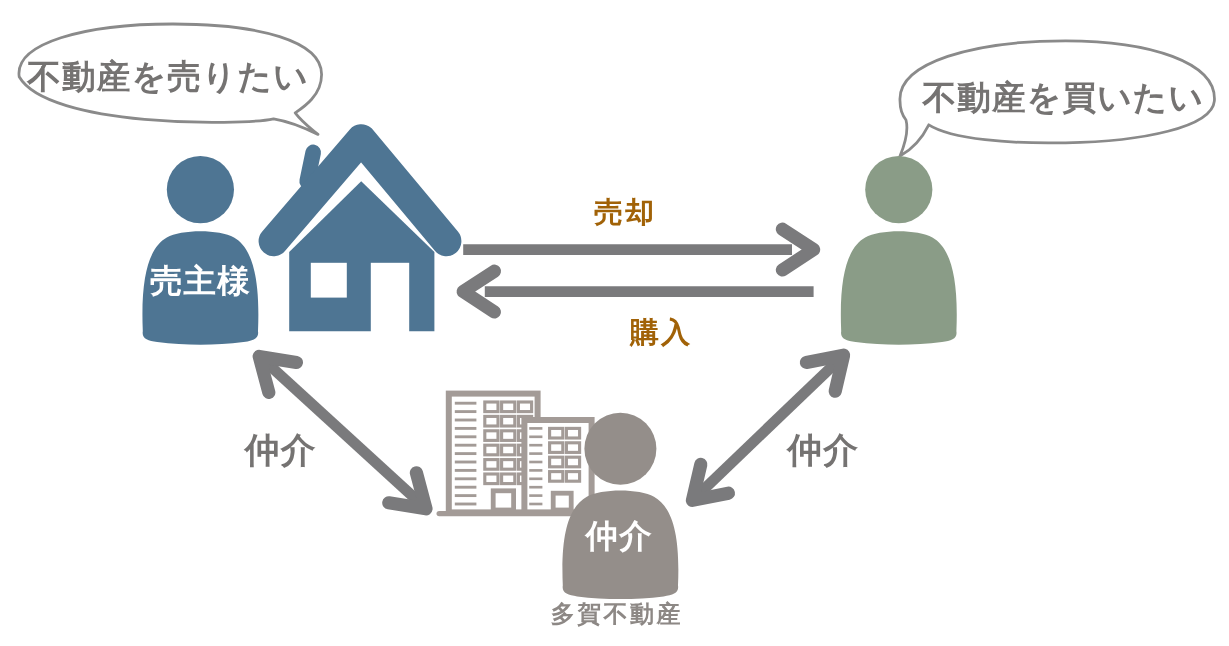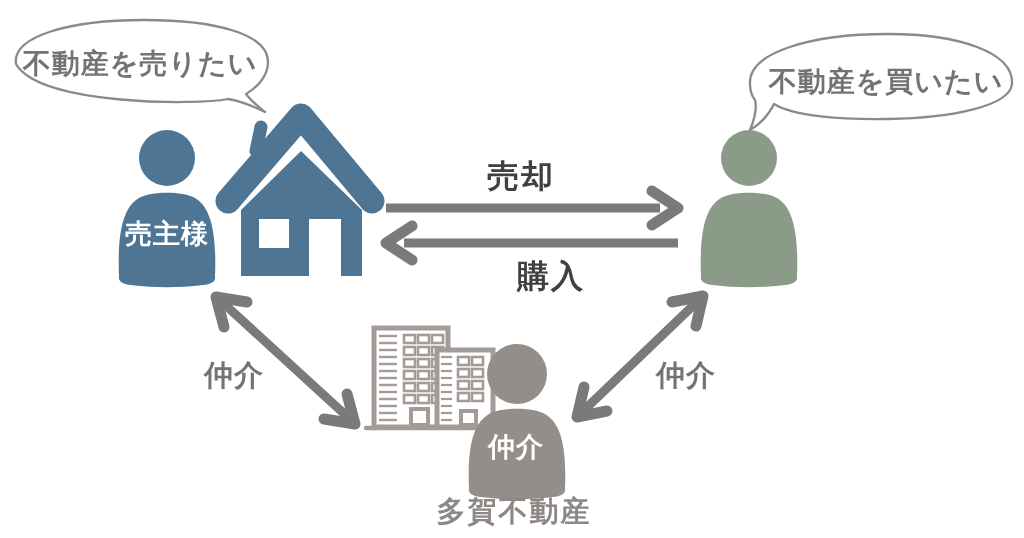--- a/index.html
+++ b/index.html
@@ -18,25 +18,25 @@
     width: 1024px; height: 538px;
   }
   .lbl {
     position: absolute;
     transform: translate(-50%, -50%);
     white-space: nowrap;
     font-weight: bold;
     user-select: none;
   }
   .bubble-text { font-size: 28px; color: #757372; letter-spacing: 1px; }
-  .arrow-label { font-size: 32px; color: #404040; letter-spacing: 2px; }
+  .arrow-label { font-size: 24px; color: #a16207; letter-spacing: 2px; }
   .broker-label { font-size: 29px; color: #757372; letter-spacing: 1px; }
   .person-label { font-size: 27px; color: #ffffff; letter-spacing: 1px; }
   .agent-label  { font-size: 27px; color: #ffffff; letter-spacing: 1px; }
-  .company-label { font-size: 29px; color: #8d8885; letter-spacing: 2px; }
+  .company-label { font-size: 20px; color: #8d8885; letter-spacing: 2px; }
 </style>
 </head>
 <body>
 
 <div class="canvas">
 
   <svg class="scene" viewBox="0 0 1024 538">
 
     <g color="#8a8a8a">
       <path fill="#ffffff" stroke="currentColor" stroke-width="2.3" stroke-linejoin="round" stroke-linecap="round" d="M 16,64 C 12,36 70,20 144,20 C 216,20 268,34 268,62 C 268,80 252,90 246,94

